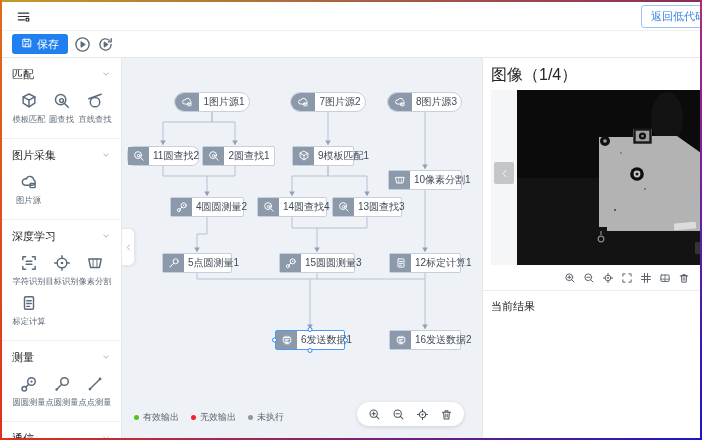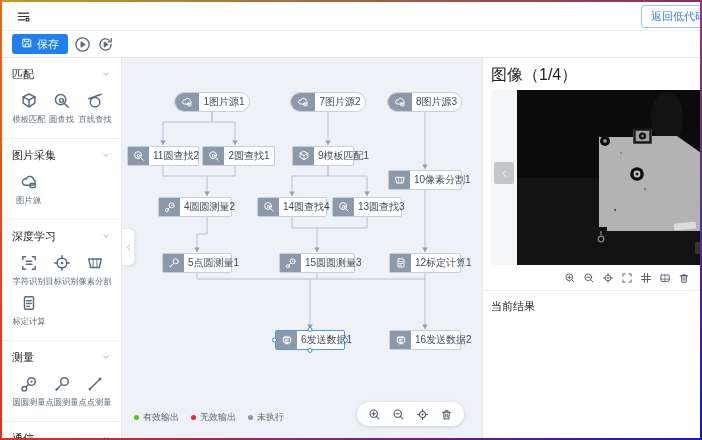--- a/index.html
+++ b/index.html
@@ -372,21 +372,21 @@
           </div>
           <div class="node pill" style="left: 265px; top: 34px; width: 75px;">
             <span class="n-icon">
               <svg viewBox="0 0 16 16" width="12" height="12" fill="none" stroke="currentColor" stroke-width="1.3" stroke-linecap="round" stroke-linejoin="round">
                 <path d="M5 10.8a2.8 2.8 0 1 1 .6-5.5 3.4 3.4 0 0 1 6.6.8 2.5 2.5 0 0 1-.8 4.7z"></path>
                 <rect x="9" y="9.4" width="4.4" height="3.6" rx="0.5"></rect>
               </svg>
             </span>
             <span class="n-label">8图片源3</span>
           </div>
-          <div class="node rect" style="left: 5px; top: 88px; width: 72px;">
+          <div class="node rect" style="left: 5px; top: 88px; width: 72px; border-radius: 7px;">
             <span class="n-icon">
               <svg viewBox="0 0 16 16" width="12" height="12" fill="none" stroke="currentColor" stroke-width="1.3" stroke-linecap="round" stroke-linejoin="round">
                 <circle cx="6.8" cy="6.8" r="4.6"></circle>
                 <path d="M10.2 10.2 13.6 13.6"></path>
                 <circle cx="7.6" cy="7.6" r="1.7"></circle>
               </svg>
             </span>
             <span class="n-label">11圆查找2</span>
           </div>
           <div class="node rect" style="left: 80px; top: 88px; width: 73px;">
@@ -410,21 +410,21 @@
           </div>
           <div class="node rect" style="left: 266px; top: 112px; width: 74px;">
             <span class="n-icon">
               <svg viewBox="0 0 16 16" width="12" height="12" fill="none" stroke="currentColor" stroke-width="1.3" stroke-linecap="round" stroke-linejoin="round">
                 <path d="M2.5 4.5h11l-1.6 7.5H4.1Z"></path>
                 <path d="M6.3 4.5v7.5M9.7 4.5v7.5" opacity=".65"></path>
               </svg>
             </span>
             <span class="n-label">10像素分割1</span>
           </div>
-          <div class="node rect" style="left: 36px; top: 139px; width: 74px;">
+          <div class="node rect" style="left: 48px; top: 139px; width: 74px;">
             <span class="n-icon">
               <svg viewBox="0 0 16 16" width="12" height="12" fill="none" stroke="currentColor" stroke-width="1.3" stroke-linecap="round" stroke-linejoin="round">
                 <circle cx="10.2" cy="5.8" r="3.4"></circle>
                 <circle cx="3.8" cy="12.2" r="2"></circle>
                 <path d="M5.3 10.7 7.8 8.2"></path>
                 <circle cx="10.2" cy="5.8" r="1" fill="currentColor" stroke="none"></circle>
               </svg>
             </span>
             <span class="n-label">4圆圆测量2</span>
           </div>

